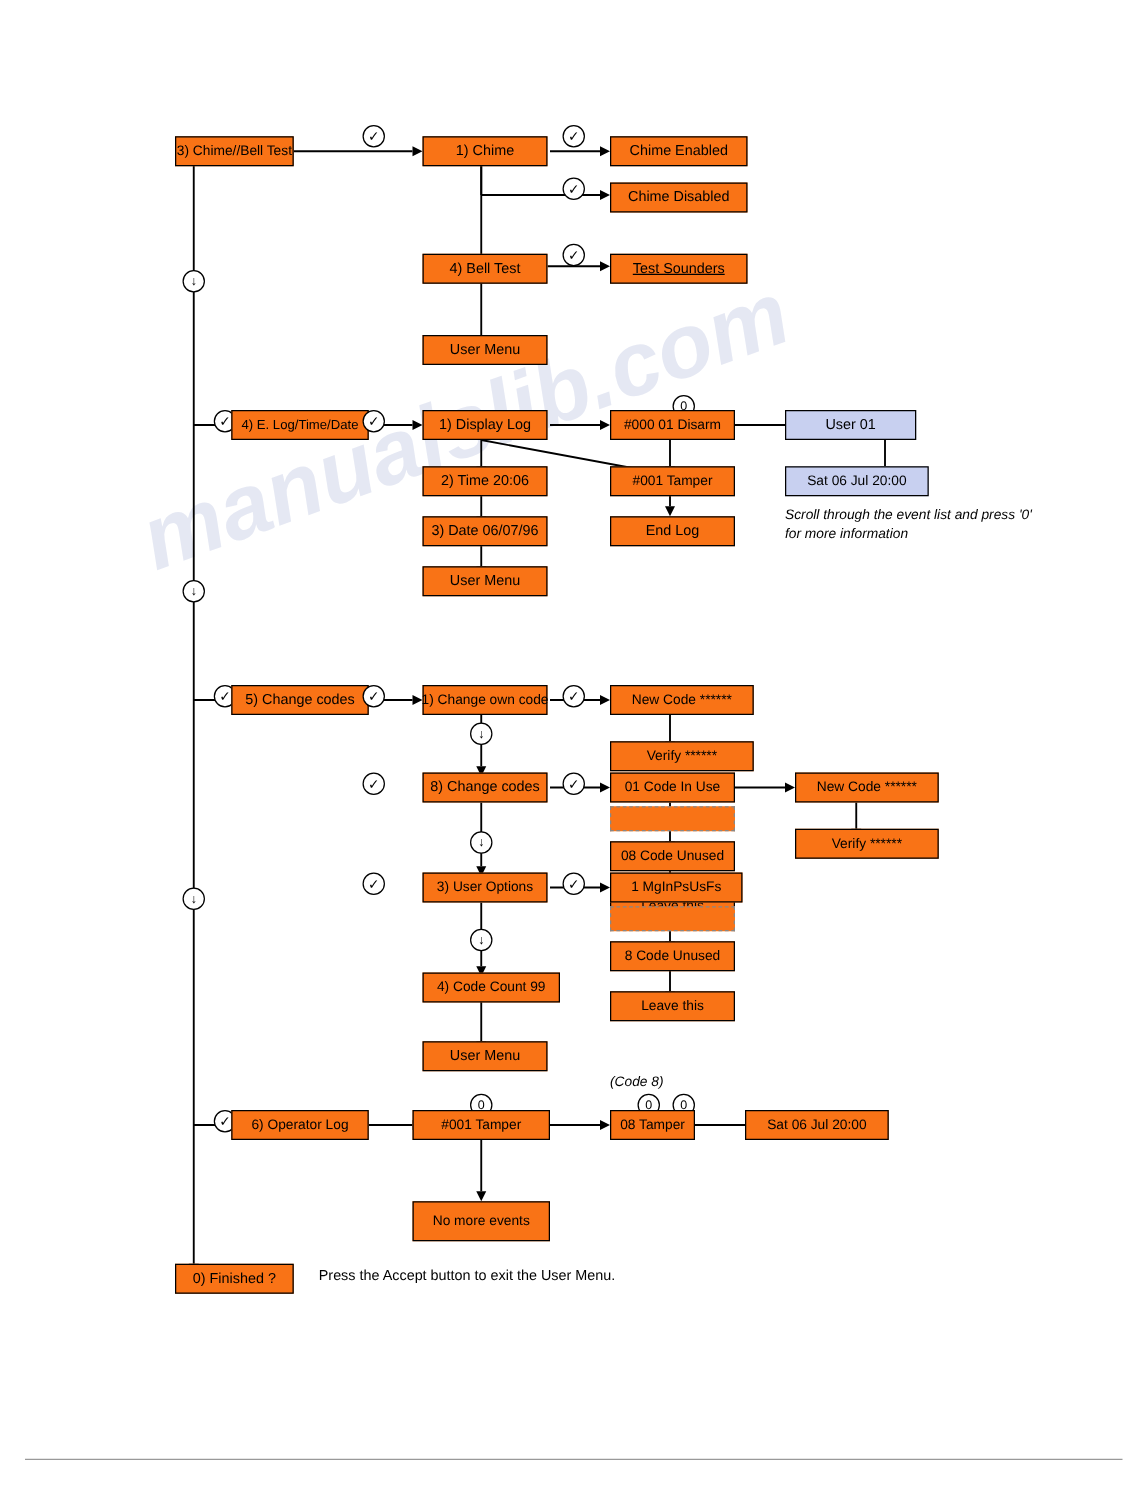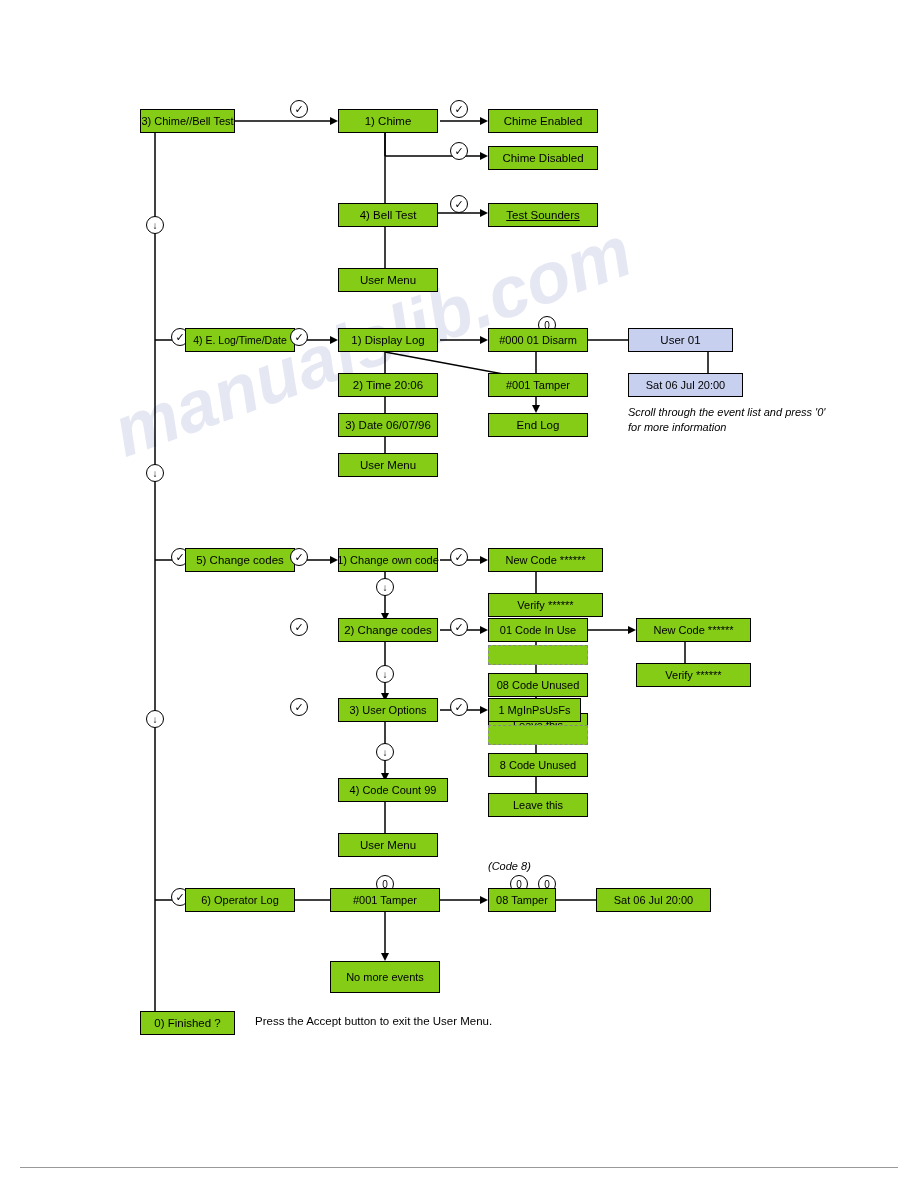--- a/index.html
+++ b/index.html
@@ -40,21 +40,21 @@
       position: relative;
       width: 100%;
       height: 1140px;
       z-index: 1;
     }
 
     
     .box {
       position: absolute;
       border: 1.5px solid #000;
-      background: #84cc16;
+      background: #f97316;
       display: flex;
       align-items: center;
       justify-content: center;
       text-align: center;
       font-size: 11.5px;
       padding: 2px 5px;
       white-space: nowrap;
     }
 
     .box.dashed {
@@ -370,21 +370,21 @@
 
     <div class="circle-label" style="left:356px; top:558px;">↓</div>
 
     <div class="box" style="left:468px; top:573px; width:115px; height:24px; font-size:11px;">
       <span>Verify     ******</span>
     </div>
 
     <div class="checkmark-circle" style="left:270px; top:598px;">✓</div>
 
     <div class="box" style="left:318px; top:598px; width:100px; height:24px;">
-      <span>2) Change codes</span>
+      <span>8) Change codes</span>
     </div>
 
     <div class="checkmark-circle" style="left:430px; top:598px;">✓</div>
 
     <div class="box" style="left:468px; top:598px; width:100px; height:24px; font-size:11px;">
       <span>01 Code In Use</span>
     </div>
 
     <div class="box" style="left:616px; top:598px; width:115px; height:24px; font-size:11px;">
       <span>New Code ******</span>
@@ -408,21 +408,21 @@
     <div class="circle-label" style="left:356px; top:645px;">↓</div>
 
     <div class="checkmark-circle" style="left:270px; top:678px;">✓</div>
 
     <div class="box" style="left:318px; top:678px; width:100px; height:24px; font-size:11px;">
       <span>3) User Options</span>
     </div>
 
     <div class="checkmark-circle" style="left:430px; top:678px;">✓</div>
 
-    <div class="box" style="left:468px; top:678px; width:93px; height:24px; font-size:11px;">
+    <div class="box" style="left:468px; top:678px; width:106px; height:24px; font-size:11px;">
       <span>1 MgInPsUsFs</span>
     </div>
 
     <div class="box dashed" style="left:468px; top:705px; width:100px; height:20px; font-size:11px; border-color:#888;">
     </div>
 
     <div class="box" style="left:468px; top:733px; width:100px; height:24px; font-size:11px;">
       <span>8 Code Unused</span>
     </div>
 

